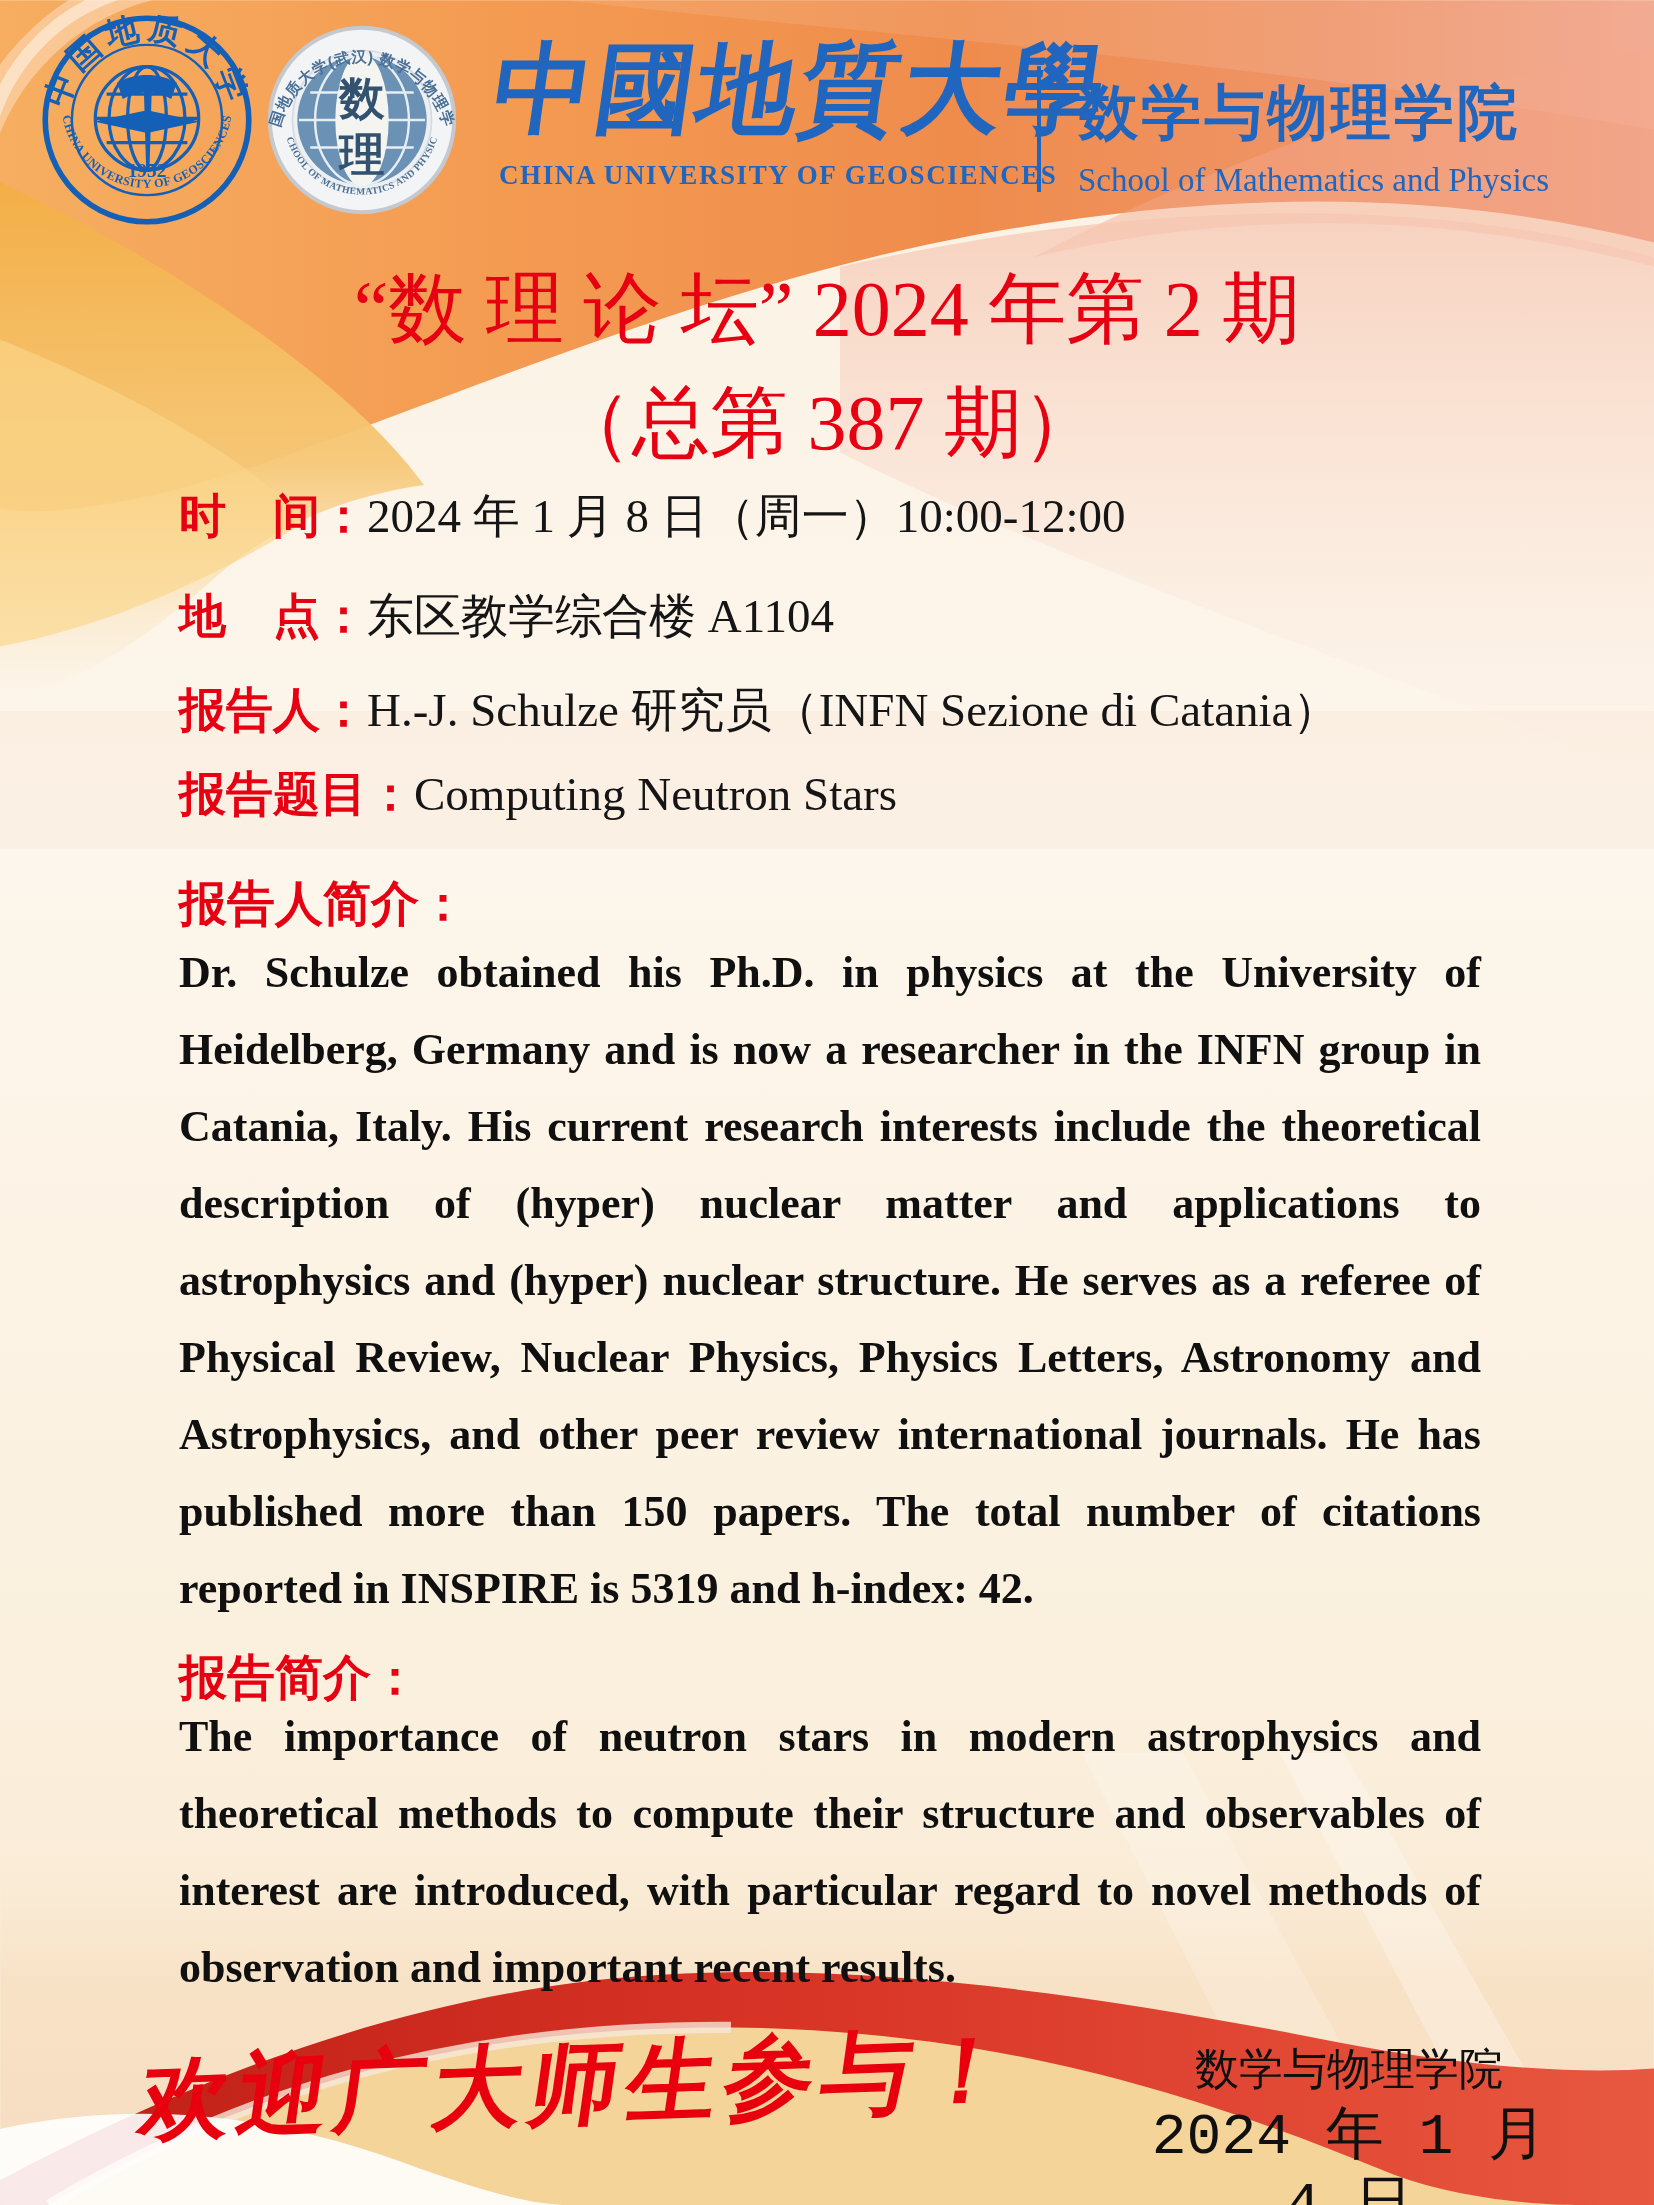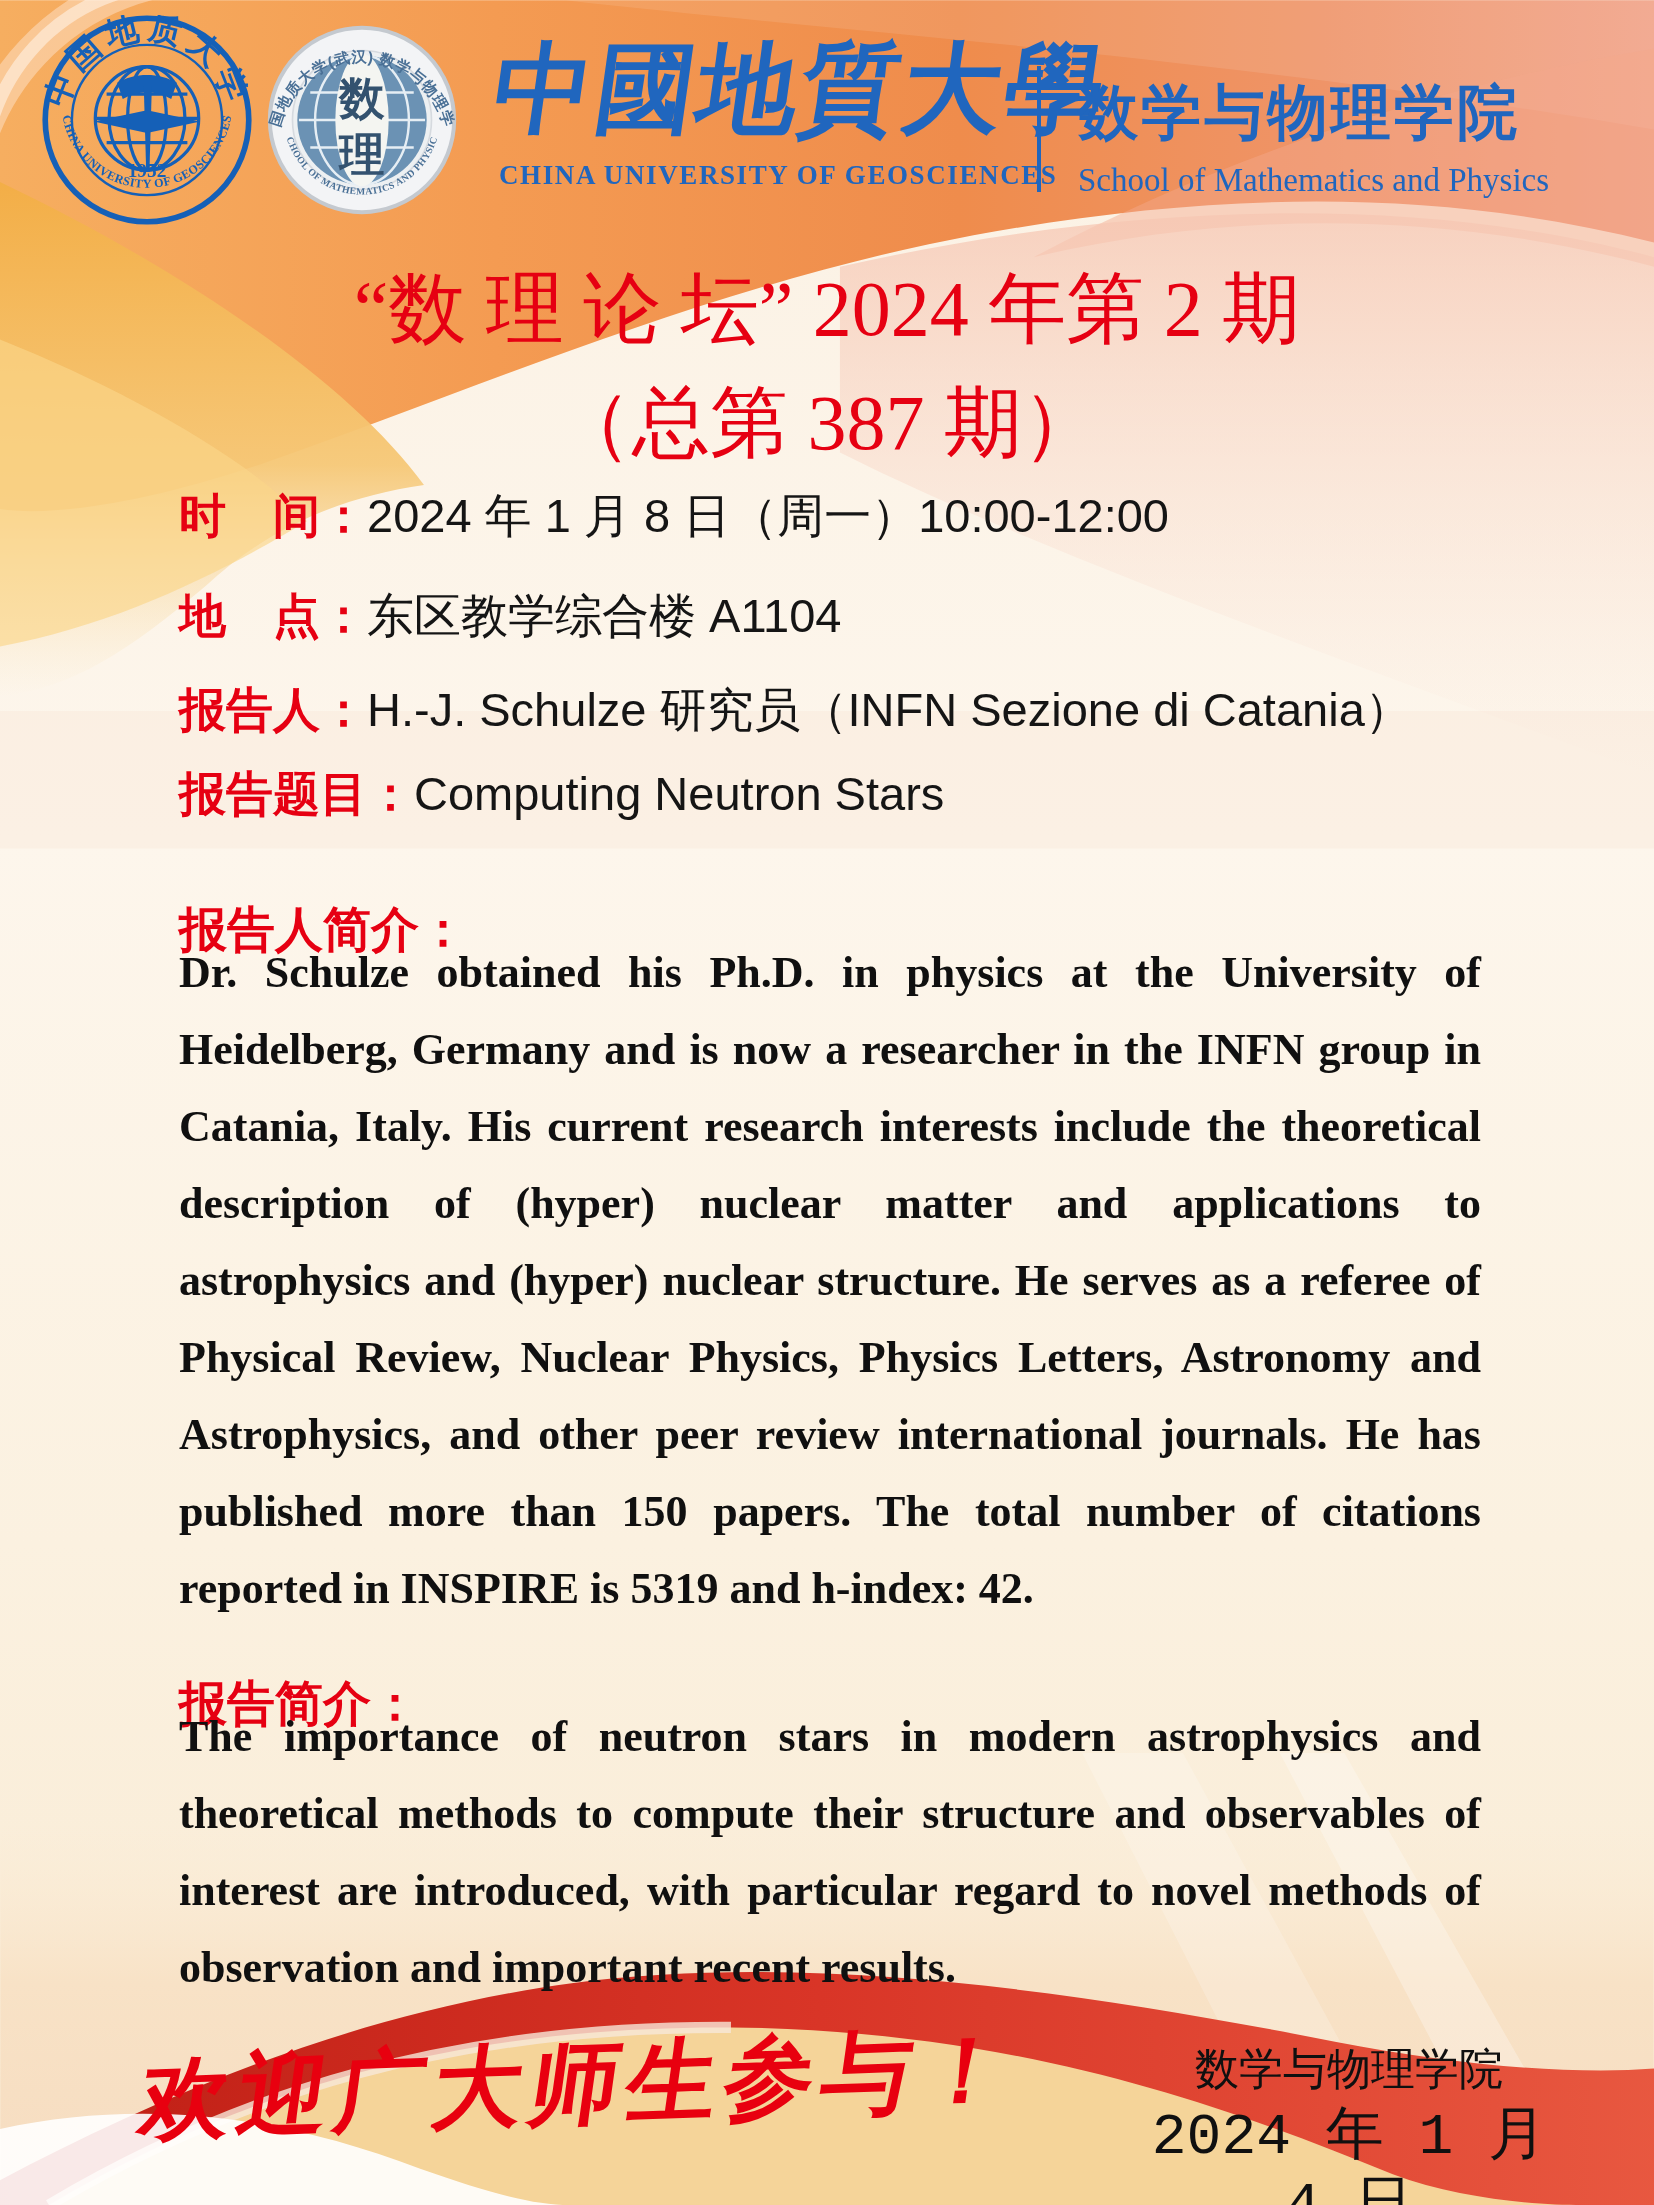--- a/index.html
+++ b/index.html
@@ -42,26 +42,26 @@
     font-family:"Liberation Serif",serif;
   }
 
   
   .info-row{position:absolute;left:179px;z-index:2;font-size:47px;white-space:nowrap;}
   .info-row.r1{top:485px;}
   .info-row.r2{top:585px;}
   .info-row.r3{top:679px;}
   .info-row.r4{top:763px;}
   .info-label{color:#E60012;font-weight:700;font-family:Liberation Sans, sans-serif;}
-  .info-value{color:#151515;font-family:Liberation Sans, sans-serif;}
+  .info-value{color:#151515;font-family:Liberation Serif, serif;}
 
   
   .section-heading{
     position:absolute;left:179px;z-index:2;color:#E60012;font-weight:700;
-    font-size:48px;font-family:"Liberation Sans",sans-serif;white-space:nowrap;margin-top:26px;
+    font-size:48px;font-family:"Liberation Sans",sans-serif;white-space:nowrap;
   }
   .heading-bio{top:872px;}
   .heading-abstract{top:1646px;}
   .paragraph{
     position:absolute;left:179px;width:1302px;z-index:2;
     font-size:44px;line-height:77px;font-weight:700;color:#101010;
     text-align:justify;font-family:"Liberation Serif",serif;
   }
   .para-bio{top:934px;}
   .para-abstract{top:1698px;}

